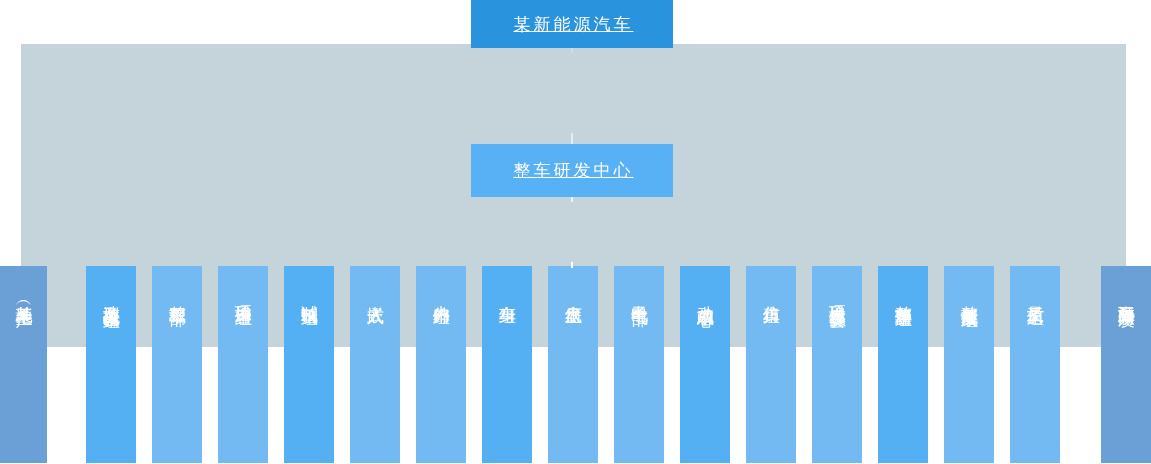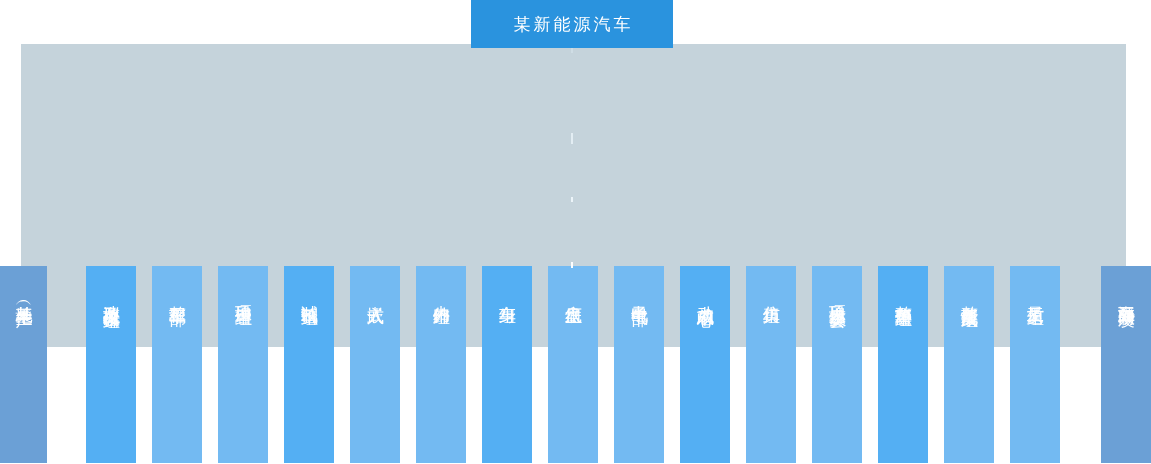--- a/index.html
+++ b/index.html
@@ -26,21 +26,21 @@
   .node {
     position: absolute;
     display: flex;
     align-items: center;
     justify-content: center;
     color: var(--text, #ffffff);
     font-size: 17px;
     letter-spacing: 3px;
     z-index: 4;
   }
-  .node .node-label { padding-left: 3px; }
+  .node .node-label { padding-left: 3px; text-decoration: underline; }
   .node.root {
     left: 471px;
     top: 0;
     width: 202px;
     height: 48px;
     background: var(--root-box, #2a93de);
   }
   .node.center {
     left: 471px;
     top: 144px;
@@ -140,13 +140,16 @@
     </div>
 
   <div class="tick tick-root-bottom"></div>
   <div class="tick tick-center-top"></div>
   <div class="tick tick-center-bottom"></div>
   <div class="tick tick-columns-top"></div>
 
   <div class="node root">
     <span class="node-label">某新能源汽车</span>
   </div>
+  <div class="node center">
+    <span class="node-label">整车研发中心</span>
+  </div>
 </div>
 
 </body></html>

